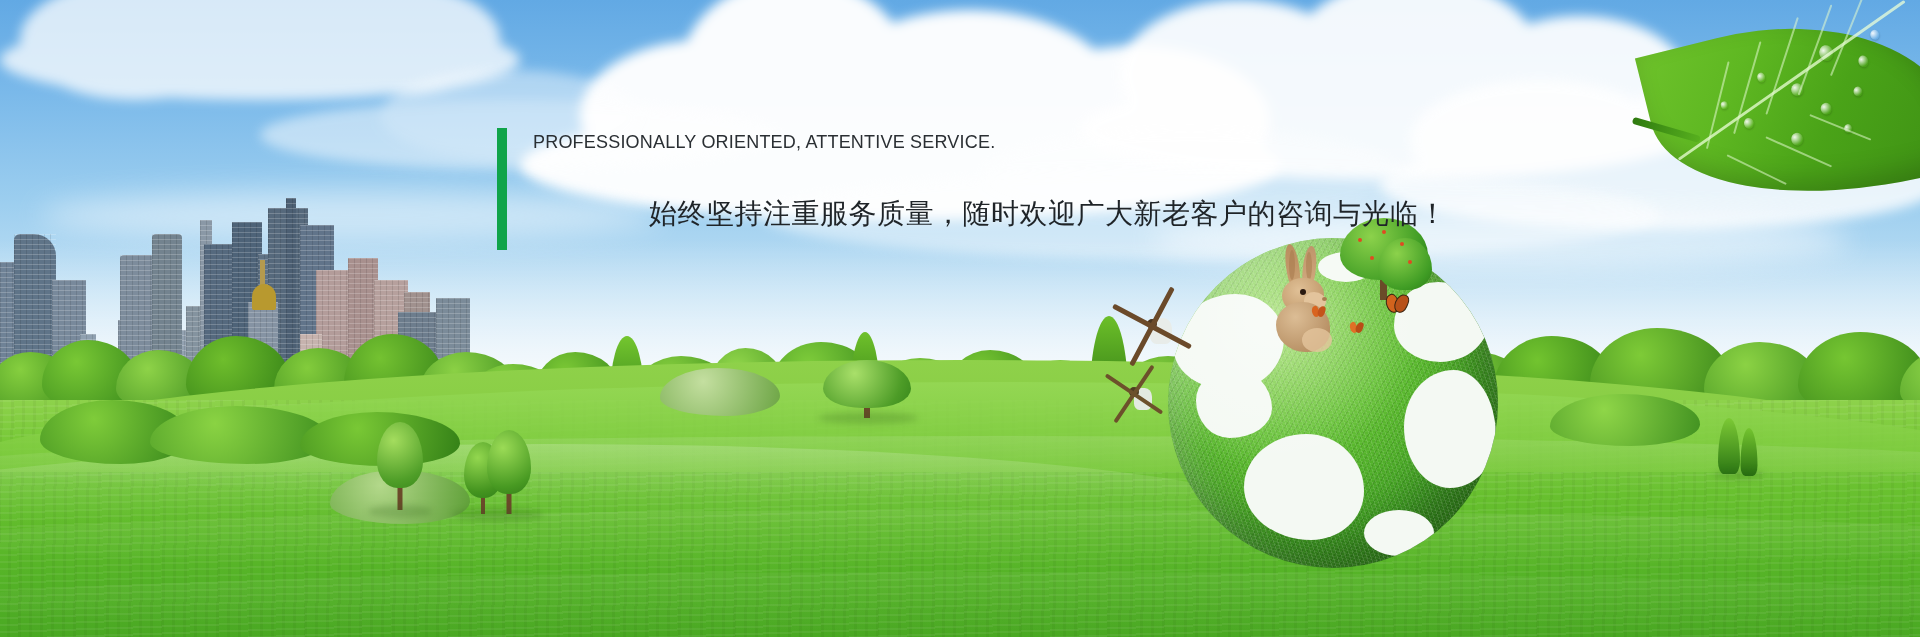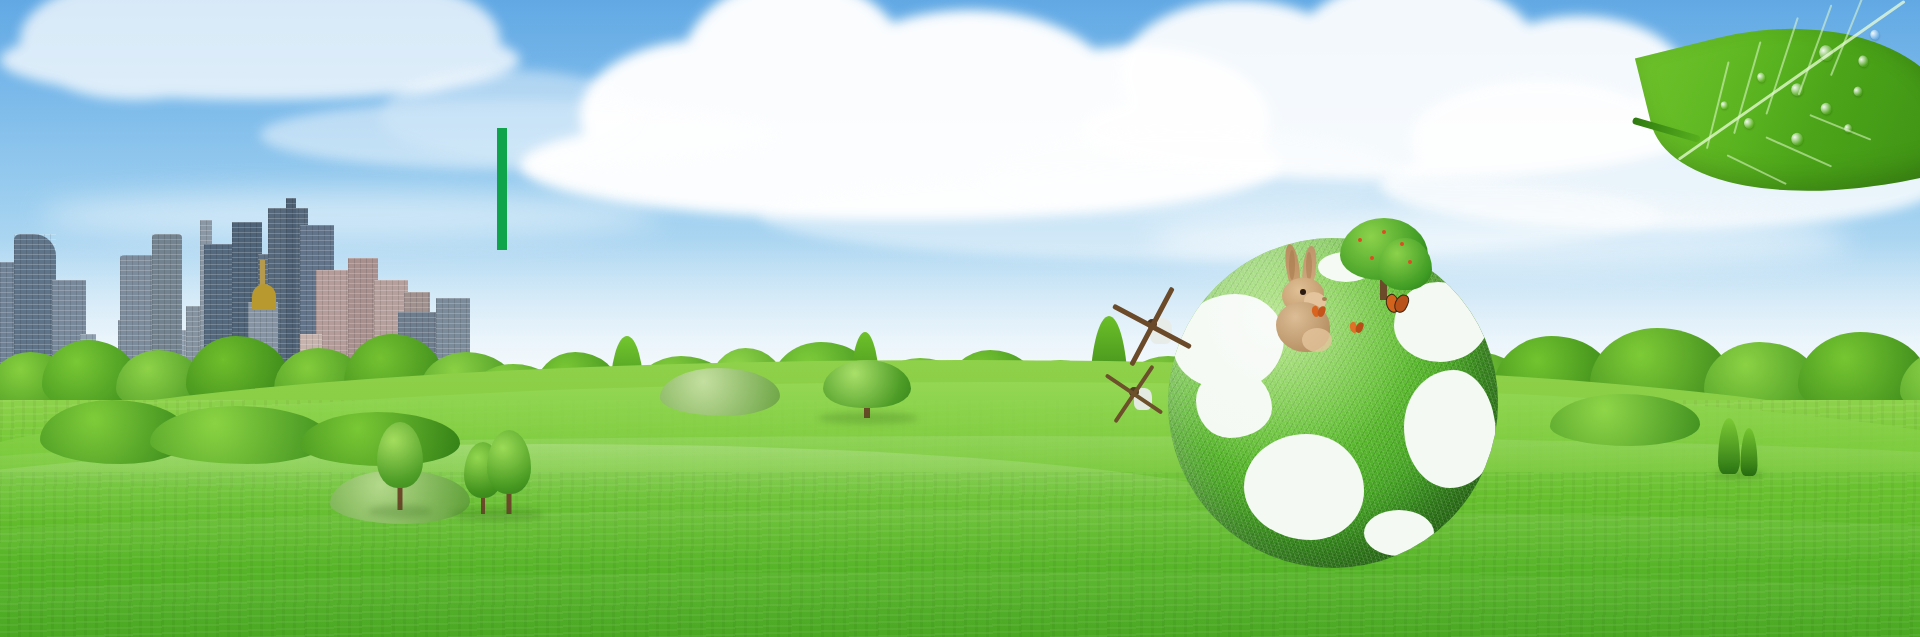--- a/index.html
+++ b/index.html
@@ -467,19 +467,21 @@
       <div class="drop" style="left:78%;top:16%;width:9px;height:10px;"></div>
       <div class="drop" style="left:24%;top:34%;width:7px;height:8px;"></div>
     </div>
     <div class="leaf-stem"></div>
   </div>
 
   <div class="text-block">
     <div class="accent-bar"></div>
 
     <div class="headings">
+      <div class="t-en">PROFESSIONALLY ORIENTED, ATTENTIVE SERVICE.</div>
     </div>
 
     <div class="t-body">
+      <div class="t-line t-line2">始终坚持注重服务质量，随时欢迎广大新老客户的咨询与光临！</div>
     </div>
   </div>
 
 </div>
 
 </body></html>

